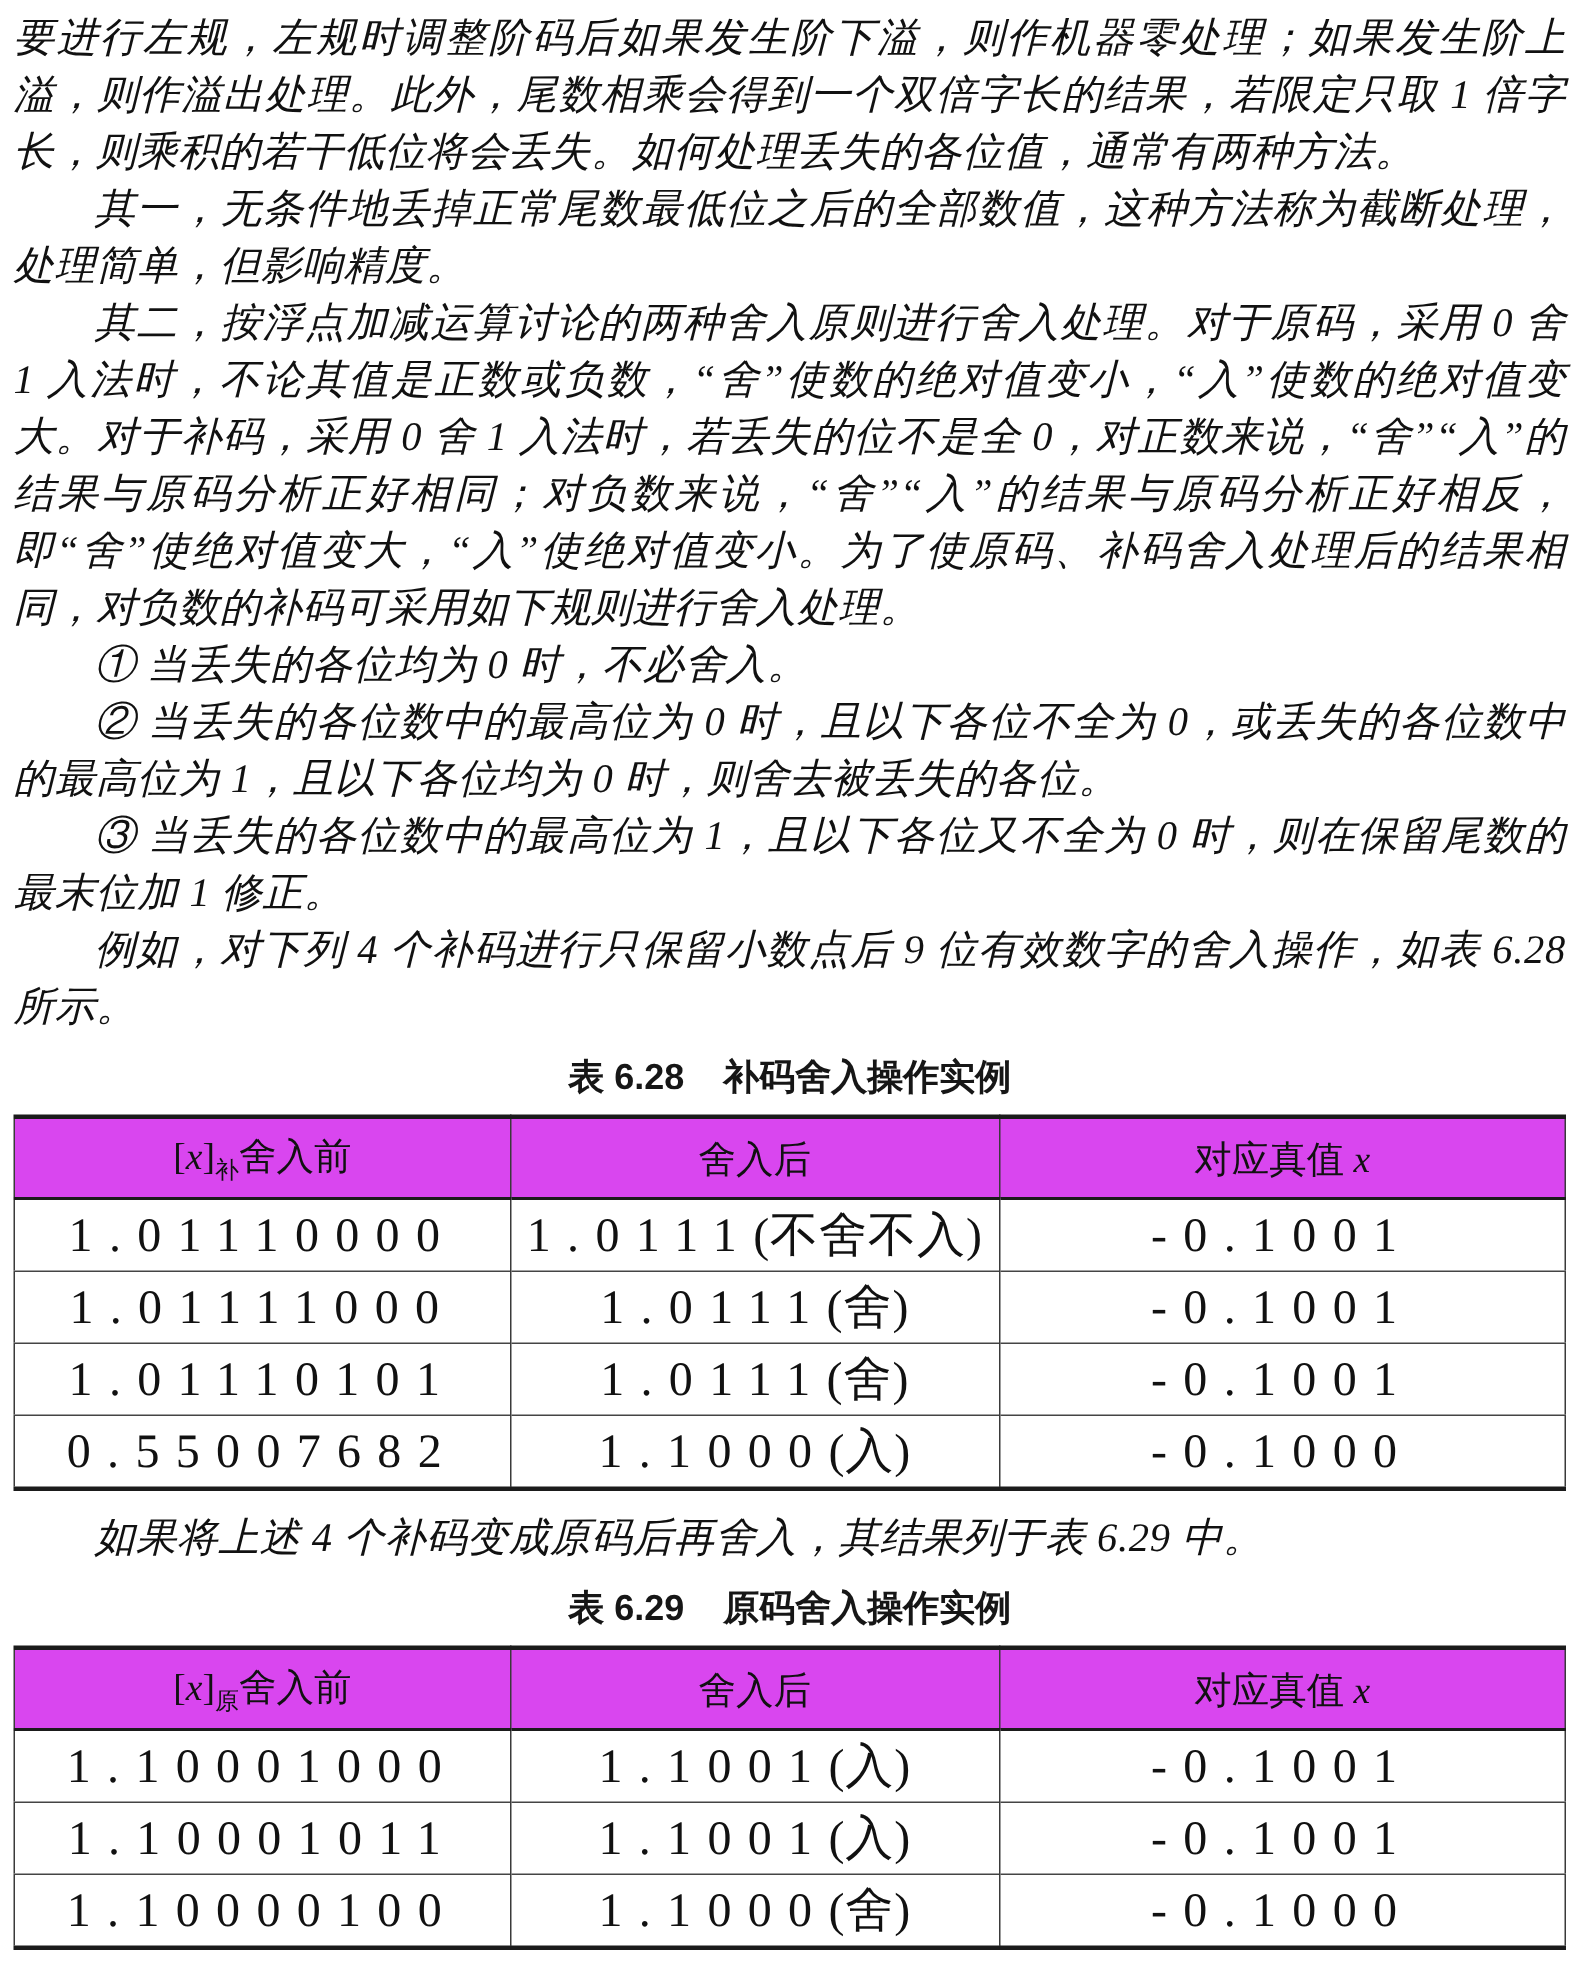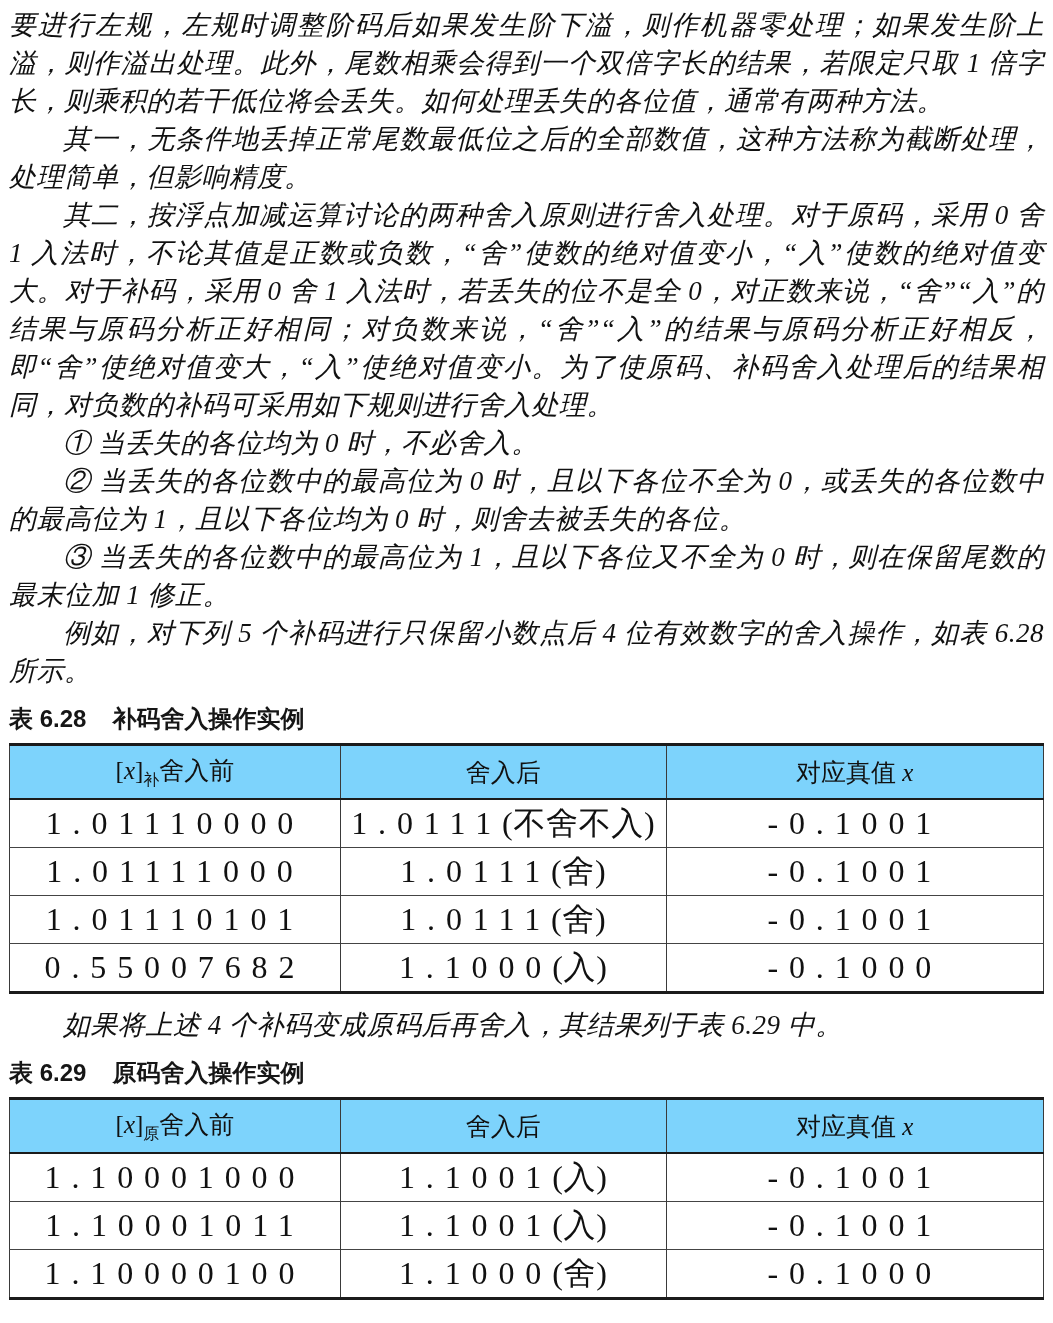--- a/index.html
+++ b/index.html
@@ -22,42 +22,42 @@
     margin: 0;
     font-size: 27px;
     line-height: 38px;
     text-align: justify;
     letter-spacing: 0.5px;
     font-style: italic;
   }
   p.indent { text-indent: 2em; }
   .table-caption {
     margin: 14px 0 9px 0;
-    text-align: left;
+    text-align: center;
     font-family: "Liberation Sans", "DejaVu Sans", sans-serif;
     font-weight: bold;
     font-size: 24px;
     line-height: 30px;
     color: #161616;
   }
   .table-caption .cap-num { margin-right: 26px; }
   table.data-table {
     width: 100%;
     border-collapse: collapse;
     table-layout: fixed;
     border-top: 3px solid #1b1b1b;
     border-bottom: 3px solid #1b1b1b;
     border-left: 1px solid #3a3a3a;
     border-right: 1px solid #3a3a3a;
   }
   table.data-table col.c1 { width: 32%; }
   table.data-table col.c2 { width: 31.5%; }
   table.data-table col.c3 { width: 36.5%; }
   table.data-table th {
-    background: #7dd3fc;
+    background: #d946ef;
     font-weight: normal;
     font-size: 25px;
     height: 50px;
     border-bottom: 2px solid #1b1b1b;
     border-right: 1px solid #3a3a3a;
     text-align: center;
     vertical-align: middle;
   }
   table.data-table th:last-child, table.data-table td:last-child { border-right: none; }
   table.data-table td {
@@ -82,21 +82,21 @@
 <body>
 
 <div class="page">
 
   <p class="body-text">要进行左规，左规时调整阶码后如果发生阶下溢，则作机器零处理；如果发生阶上溢，则作溢出处理。此外，尾数相乘会得到一个双倍字长的结果，若限定只取 1 倍字长，则乘积的若干低位将会丢失。如何处理丢失的各位值，通常有两种方法。</p>
   <p class="body-text indent">其一，无条件地丢掉正常尾数最低位之后的全部数值，这种方法称为截断处理，处理简单，但影响精度。</p>
   <p class="body-text indent">其二，按浮点加减运算讨论的两种舍入原则进行舍入处理。对于原码，采用 0 舍 1 入法时，不论其值是正数或负数，“舍”使数的绝对值变小，“入”使数的绝对值变大。对于补码，采用 0 舍 1 入法时，若丢失的位不是全 0，对正数来说，“舍”“入”的结果与原码分析正好相同；对负数来说，“舍”“入”的结果与原码分析正好相反，即“舍”使绝对值变大，“入”使绝对值变小。为了使原码、补码舍入处理后的结果相同，对负数的补码可采用如下规则进行舍入处理。</p>
   <p class="body-text indent">① 当丢失的各位均为 0 时，不必舍入。</p>
   <p class="body-text indent">② 当丢失的各位数中的最高位为 0 时，且以下各位不全为 0，或丢失的各位数中的最高位为 1，且以下各位均为 0 时，则舍去被丢失的各位。</p>
   <p class="body-text indent">③ 当丢失的各位数中的最高位为 1，且以下各位又不全为 0 时，则在保留尾数的最末位加 1 修正。</p>
-  <p class="body-text indent">例如，对下列 5 个补码进行只保留小数点后 4 位有效数字的舍入操作，如表 6.28 所示。</p>
+  <p class="body-text indent">例如，对下列 4 个补码进行只保留小数点后 9 位有效数字的舍入操作，如表 6.28 所示。</p>
 
   <div class="table-caption">
     <span class="cap-num">表 6.28</span><span>补码舍入操作实例</span>
   </div>
 
   <table class="data-table">
     <colgroup>
         <col class="c1">
         <col class="c2">
         <col class="c3">

